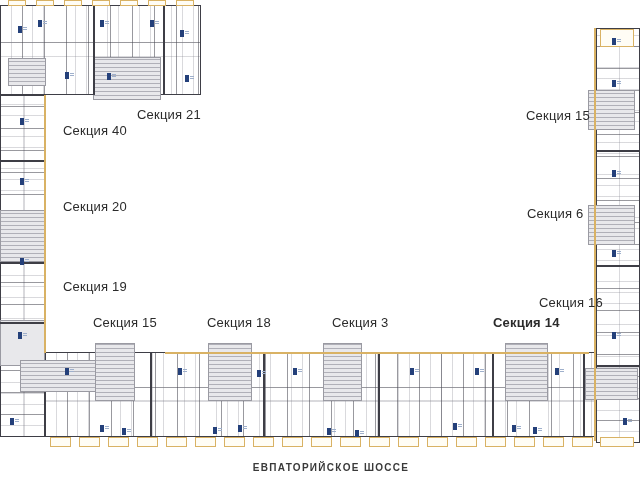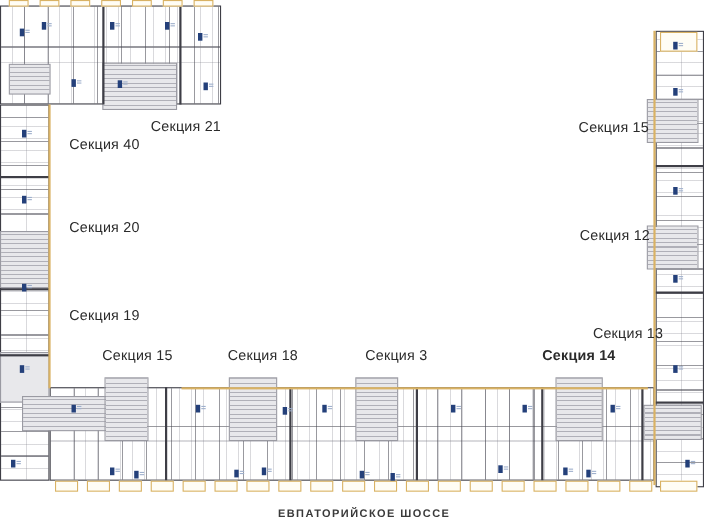--- a/index.html
+++ b/index.html
@@ -371,15 +371,15 @@
 <div class="road-label">ЕВПАТОРИЙСКОЕ ШОССЕ</div>
 
 <div class="section-label" style="left: 137px; top: 107px;">Секция 21</div>
 <div class="section-label" style="left: 63px; top: 123px;">Секция 40</div>
 <div class="section-label" style="left: 63px; top: 199px;">Секция 20</div>
 <div class="section-label" style="left: 63px; top: 279px;">Секция 19</div>
 <div class="section-label" style="left: 93px; top: 315px;">Секция 15</div>
 <div class="section-label" style="left: 207px; top: 315px;">Секция 18</div>
 <div class="section-label" style="left: 332px; top: 315px;">Секция 3</div>
 <div class="section-label" style="left: 493px; top: 315px; font-weight: bold;">Секция 14</div>
-<div class="section-label" style="left: 539px; top: 295px;">Секция 13</div>
-<div class="section-label" style="left: 527px; top: 206px;">Секция 12</div>
+<div class="section-label" style="left: 539px; top: 295px;">Секция 16</div>
+<div class="section-label" style="left: 527px; top: 206px;">Секция 6</div>
 <div class="section-label" style="left: 526px; top: 108px;">Секция 15</div>
 
 </body></html>

